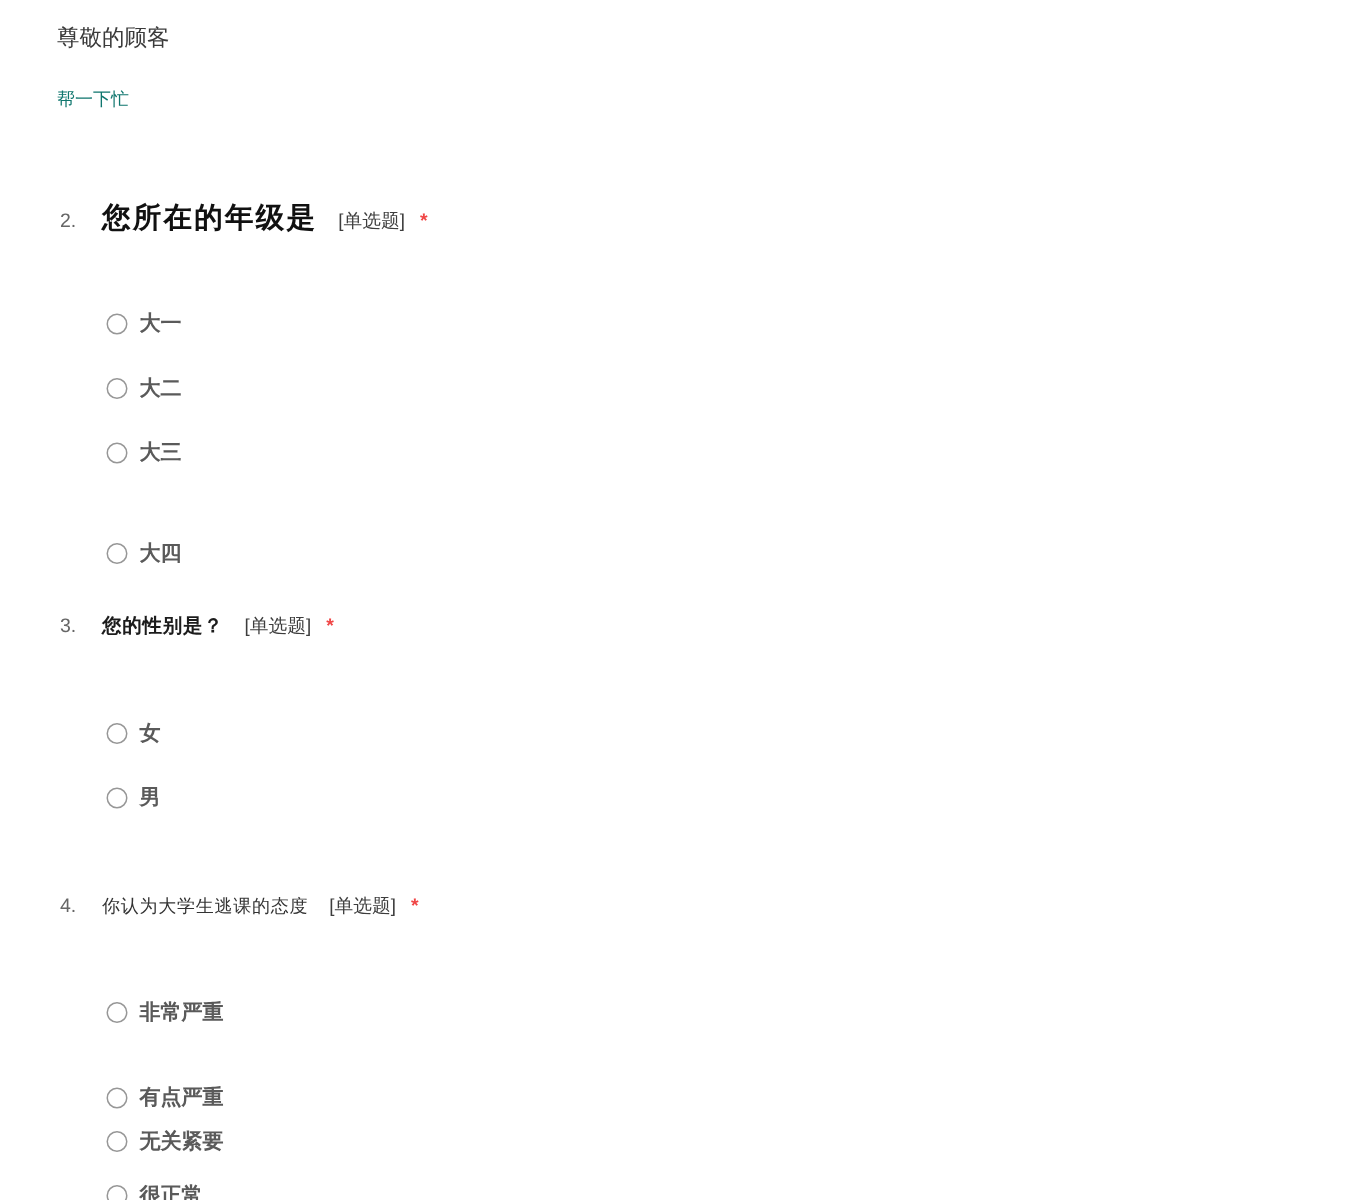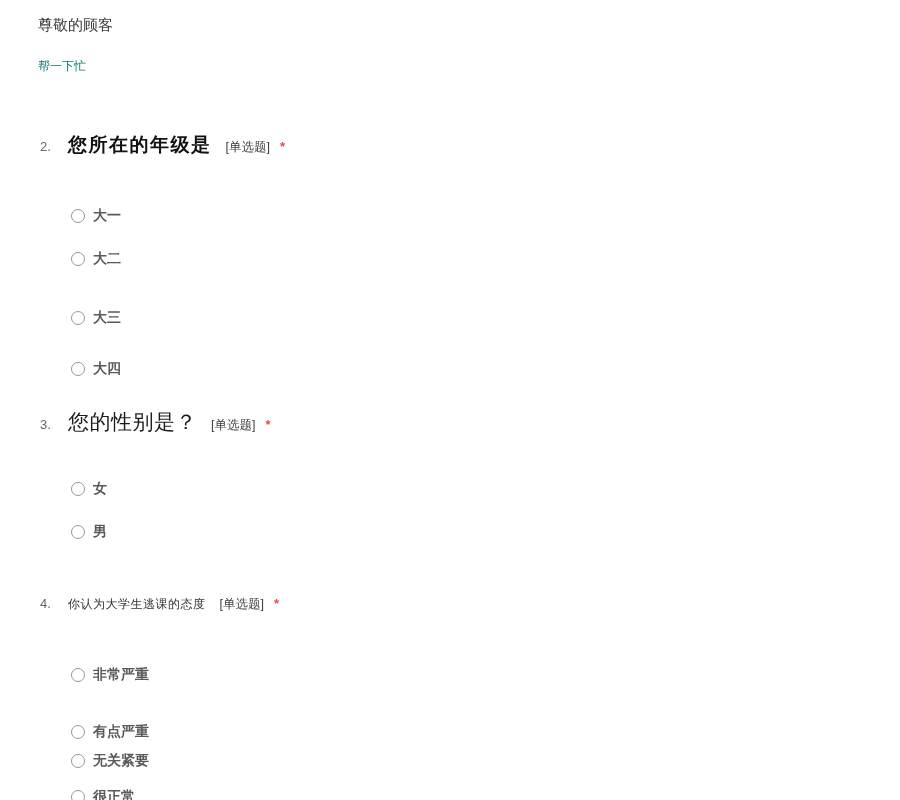--- a/index.html
+++ b/index.html
@@ -6,21 +6,21 @@
   html,body { width:900px; height:800px; }
   body { font-family:"Liberation Sans","DejaVu Sans",sans-serif; background:#ffffff; }
   .page { position:relative; width:780px; height:800px; background:#ffffff; overflow:hidden; }
 
   .intro-greeting { position:absolute; left:38px; top:16px; font-size:15px; color:#3a3a3a; }
   .intro-note     { position:absolute; left:38px; top:58px; font-size:12px; color:#0f766e; }
 
   .q-head { position:absolute; left:40px; display:flex; align-items:baseline; white-space:nowrap; }
   .q-num  { font-size:13px; color:#666666; width:28px; flex:none; }
   .q-title-lg { font-family:"DejaVu Serif","Liberation Serif",serif; font-weight:700; font-size:19px; color:#111111; letter-spacing:1.5px; }
-  .q-title-md { font-weight:400; font-size:21px; color:#1c1c1c; letter-spacing:0.5px; }
+  .q-title-md { font-weight:700; font-size:13px; color:#1c1c1c; letter-spacing:0.5px; }
   .q-title-sm { font-weight:400; font-size:12px; color:#333333; letter-spacing:0.5px; }
   .q-meta { font-size:12.5px; color:#3d3d3d; margin-left:14px; }
   .q-star { font-size:13px; font-weight:700; margin-left:10px; }
 
   .opt-row { position:absolute; left:71px; height:22px; display:flex; align-items:center; cursor:pointer; }
   .radio { width:14px; height:14px; border:1px solid #979797; border-radius:50%; background:#ffffff; margin-right:8px; flex:none; }
   .opt-label { font-size:14px; color:#5a5a5a; white-space:nowrap;font-weight:bold; }
 
   .scrollbar-track { position:absolute; left:882px; top:0; width:18px; height:800px; background:#f5f5f5; border-left:1px solid #ededed; }
 </style>
@@ -39,21 +39,21 @@
     <span class="q-star" style="color:#f04545;">*</span>
   </div>
   <div class="opt-row" style="top:205px;">
     <span class="radio"></span>
     <span class="opt-label">大一</span>
   </div>
   <div class="opt-row" style="top:248px;">
     <span class="radio"></span>
     <span class="opt-label">大二</span>
   </div>
-  <div class="opt-row" style="top:307px;">
+  <div class="opt-row" style="top:291px;">
     <span class="radio"></span>
     <span class="opt-label">大三</span>
   </div>
   <div class="opt-row" style="top:322px;margin-top:36px;">
     <span class="radio"></span>
     <span class="opt-label">大四</span>
   </div>
 
   <div class="q-head" style="top:408px;">
     <span class="q-num">3.</span>

